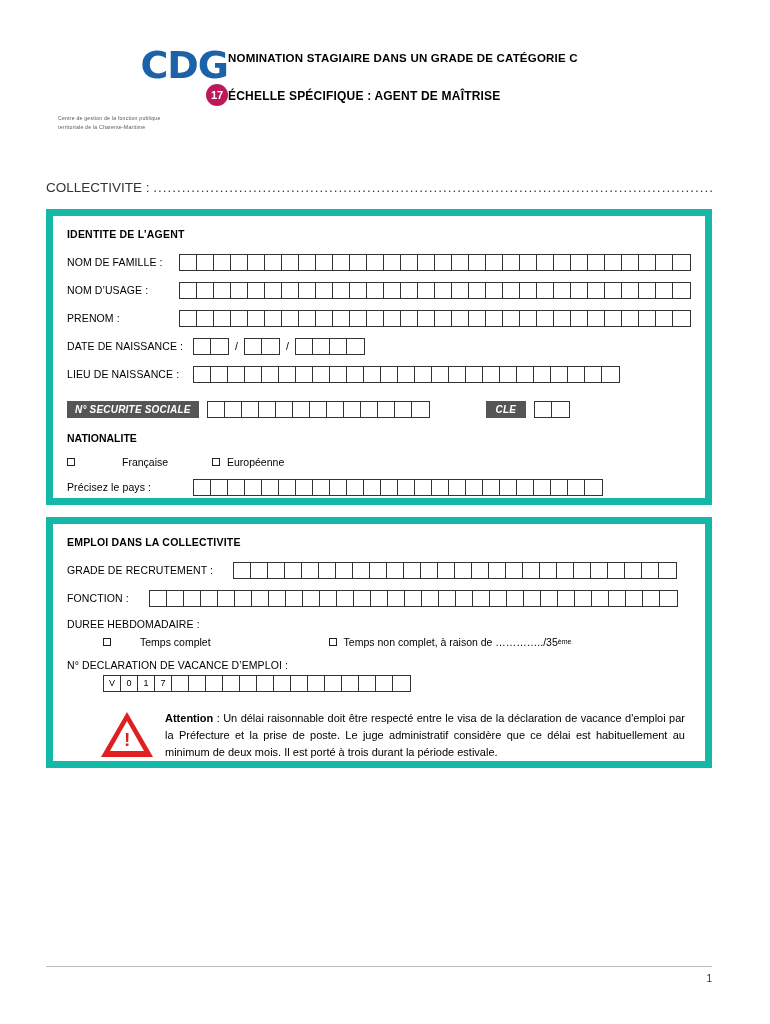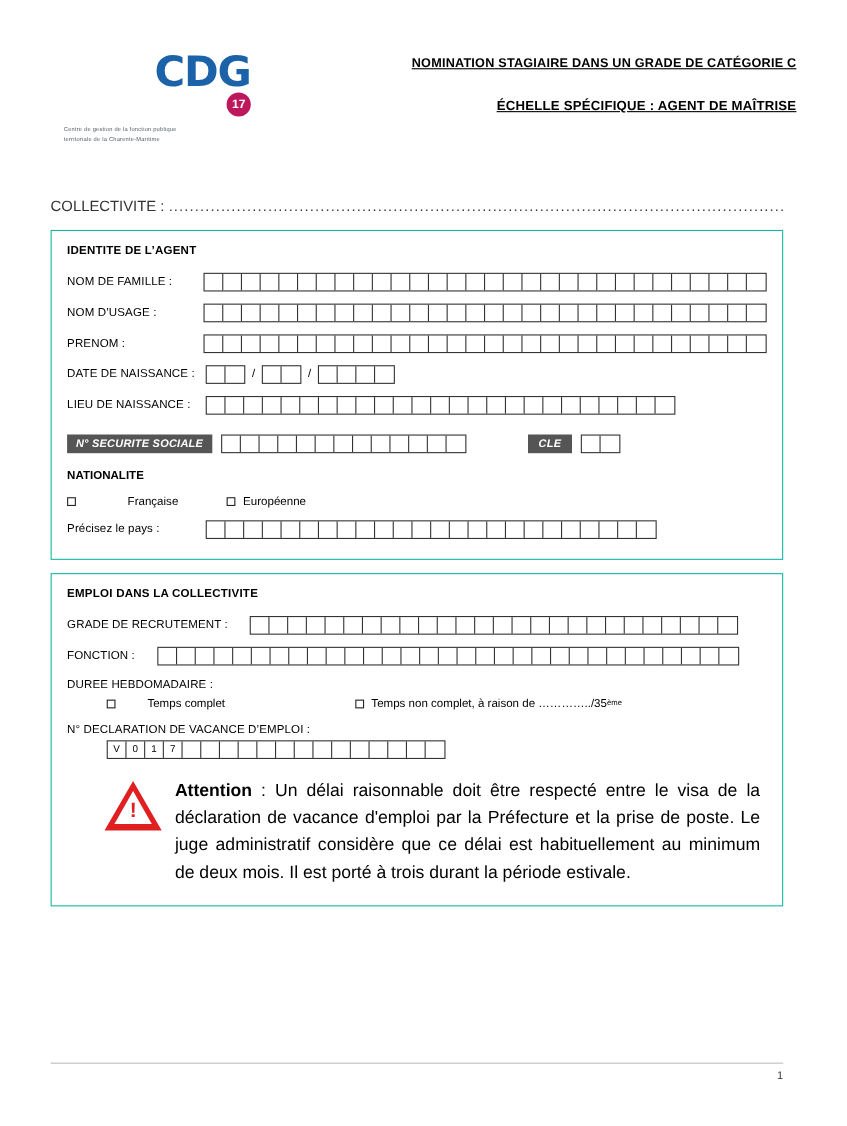--- a/index.html
+++ b/index.html
@@ -62,23 +62,22 @@
   }
   .logo-sub {
     margin-top: 6px;
     font-size: 5.2px;
     line-height: 1.7;
     color: #4f5b63;
     letter-spacing: 0.2px;
   }
   .header-titles {
     flex: 1;
-    text-align: right;
+    text-align: left;
     padding-top: 10px;
-    text-decoration: underline;
   }
   .title-main {
     font-size: 11.5px;
     font-weight: bold;
     letter-spacing: 0.2px;
   }
   .title-sub {
     font-size: 12px;
     font-weight: bold;
     margin-top: 25px;
@@ -92,23 +91,23 @@
     color: #3a3a3a;
     white-space: nowrap;
     overflow: hidden;
   }
   .collectivite .label { color: #333; }
   .collectivite .dots { letter-spacing: 1px; }
 
   
   .box {
     margin: 14px 58px 0 46px;
-    border: 1px solid #14b8a6;
+    border: 7px solid #14b8a6;
     box-sizing: border-box;
-    padding: 12px 14px 16px 14px;
+    padding: 12px 14px 0 14px;
   }
   .box-title {
     font-size: 10.5px;
     font-weight: bold;
     letter-spacing: 0.2px;
     margin-bottom: 14px;
   }
 
   .row {
     display: flex;
@@ -231,21 +230,21 @@
     width: 6px;
     text-align: center;
     color: #e02020;
     font-weight: bold;
     font-size: 19px;
     line-height: 1;
     z-index: 2;
   }
   .attention-text {
     flex: 1;
-    font-size: 16px;
+    font-size: 11px;
     line-height: 1.55;
     text-align: justify;
     font-family: "Liberation Sans", sans-serif;
     padding-left: 6px;
   }
   .attention-text b { font-weight: bold; }
 
   .sup { font-size: 7px; vertical-align: super; }
 
   

